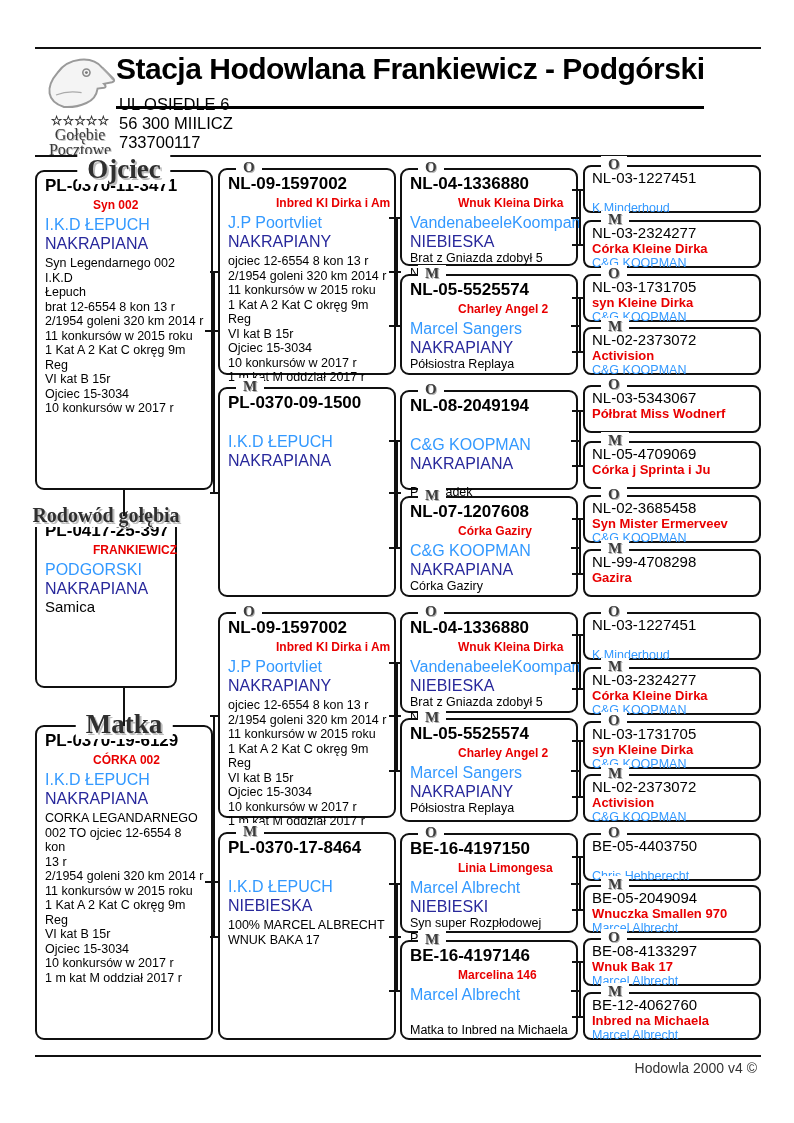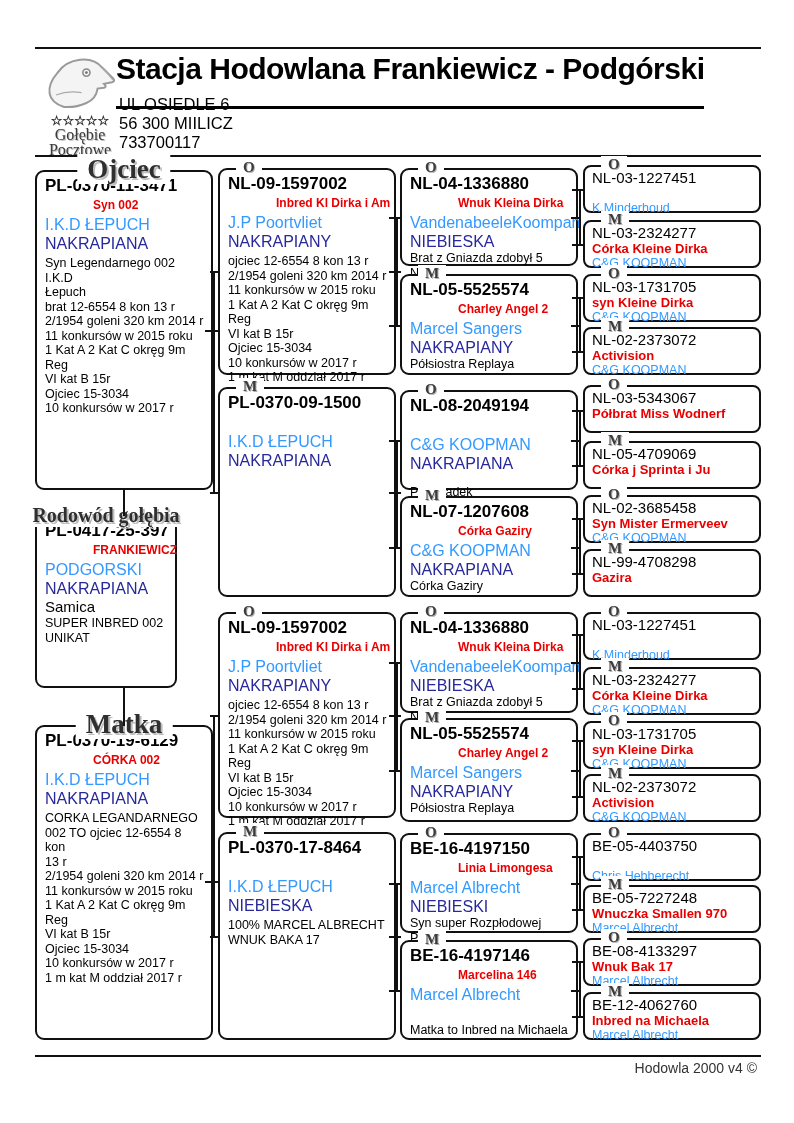--- a/index.html
+++ b/index.html
@@ -82,21 +82,20 @@
 10 konkursów w 2017 r</div>
   </div>
 
   <div class="pbox" style="left:35px;top:515px;width:142px;height:173px">
     <span class="caption small">Rodowód gołębia</span>
     <div class="id">PL-0417-25-397</div>
     <div class="name">FRANKIEWICZ</div>
     <div class="fancier">PODGORSKI</div>
     <div class="pcolor">NAKRAPIANA</div>
     <div class="sex">Samica</div>
-    <div class="desc" style="margin-top:0">SUPER INBRED 002 UNIKAT</div>
   </div>
 
   <div class="pbox" style="left:35px;top:725px;width:178px;height:315px">
     <span class="caption">Matka</span>
     <div class="id">PL-0370-19-6129</div>
     <div class="name">CÓRKA 002</div>
     <div class="fancier">I.K.D ŁEPUCH</div>
     <div class="pcolor">NAKRAPIANA</div>
     <div class="desc">CORKA LEGANDARNEGO
 002 TO  ojciec 12-6554 8 kon
@@ -296,21 +295,21 @@
     <div class="sfancier">C&amp;G KOOPMAN</div>
   </div>
   <div class="sbox" style="left:583px;top:833px;width:178px;height:48px">
     <span class="marker">O</span>
     <div class="sid">BE-05-4403750</div>
     <div class="sname"></div>
     <div class="sfancier">Chris Hebberecht</div>
   </div>
   <div class="sbox" style="left:583px;top:885px;width:178px;height:48px">
     <span class="marker">M</span>
-    <div class="sid">BE-05-7227248</div>
+    <div class="sid">BE-05-2049094</div>
     <div class="sname">Wnuczka Smallen 970</div>
     <div class="sfancier">Marcel Albrecht</div>
   </div>
   <div class="sbox" style="left:583px;top:938px;width:178px;height:48px">
     <span class="marker">O</span>
     <div class="sid">BE-08-4133297</div>
     <div class="sname">Wnuk Bak 17</div>
     <div class="sfancier">Marcel Albrecht</div>
   </div>
   <div class="sbox" style="left:583px;top:992px;width:178px;height:48px">

